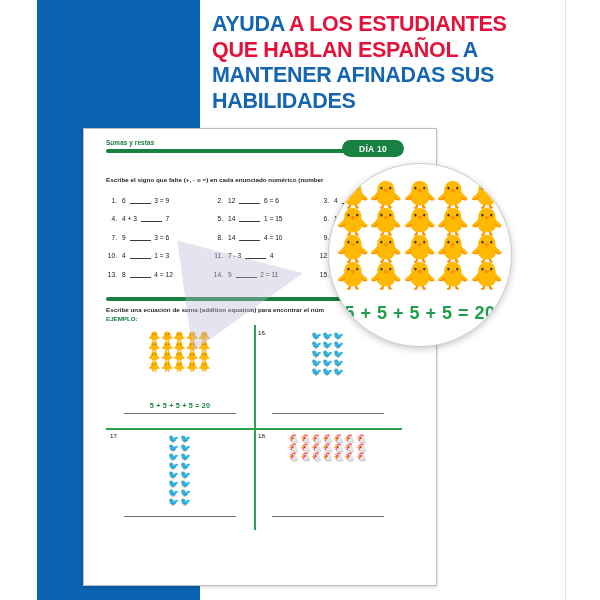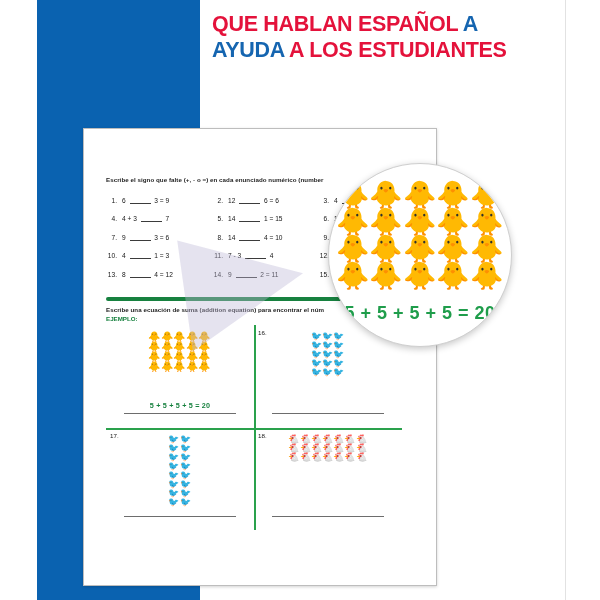--- a/index.html
+++ b/index.html
@@ -169,29 +169,36 @@
 <body>
 
 <div id="root">
 
   <div class="page-edge"></div>
 
   <div class="blue-panel"></div>
 
   <div class="headline">
     <div class="hl-line">
+      <span class="c-blue">AYUDA </span><span class="c-red">A LOS ESTUDIANTES</span>
+    </div>
+    <div class="hl-line">
       <span class="c-red">QUE HABLAN ESPAÑOL </span><span class="c-blue">A</span>
     </div>
-    <div class="hl-line">
-      <span class="c-blue">AYUDA </span><span class="c-red">A LOS ESTUDIANTES</span>
+    <div class="hl-line c-blue">MANTENER AFINADAS SUS</div>
+    <div class="hl-line c-blue">HABILIDADES</div>
+  </div>
+
+  <div class="sheet">
+
+    <div class="ws-head">
+      <div class="ws-title">Sumas y restas</div>
+      <div class="hrule top"></div>
+      <div class="day-badge">DÍA 10</div>
     </div>
-  </div>
-
-  <div class="sheet">
-
 
     <div class="instr instr-1">Escribe el signo que falte (+, - o =) en cada enunciado numérico (number</div>
 
     <div class="problems">
         <div class="prow">
           <div class="pcell">
             <span class="pnum">1.</span>
             <span class="pbody">6 <span class="blank"></span> 3 = 9</span>
           </div>
           <div class="pcell">

